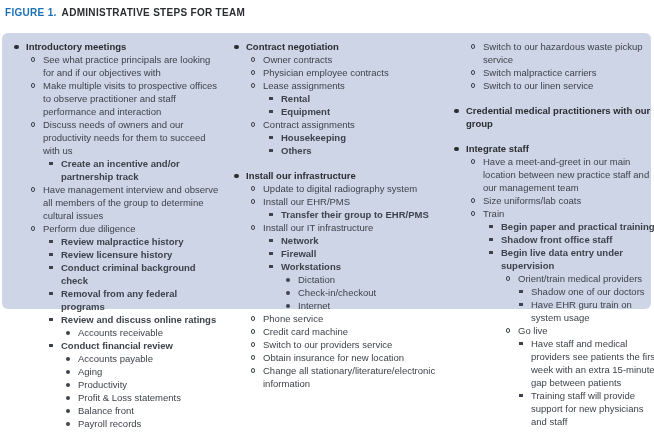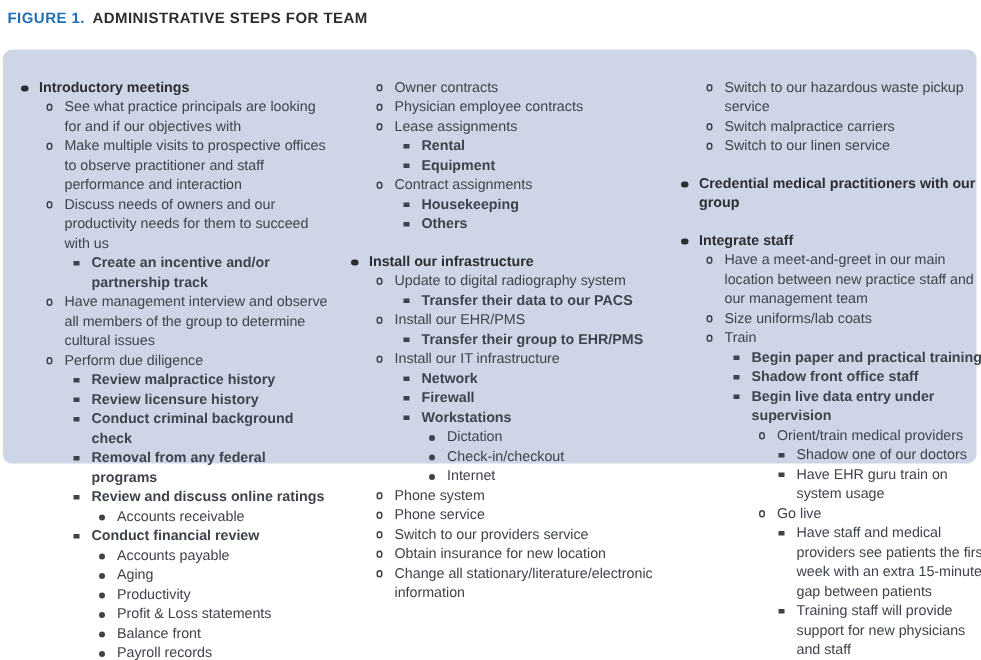--- a/index.html
+++ b/index.html
@@ -23,21 +23,21 @@
   }
   .fig-label { color: var(--label-blue); margin-right: 5px; }
   .fig-heading { color: var(--heading-text); }
 
   .panel {
     position: absolute; left: 2px; top: 33px;
     width: 649px; height: 276px;
     background: var(--panel-bg);
     border-radius: 6px;
     box-sizing: border-box;
-    padding: 19px 8px 6px 10px;
+    padding: 7px 8px 6px 10px;
   }
   .cols { display: flex; gap: 13px; }
   .col { width: 207px; flex: none; }
 
   .item {
     display: flex; align-items: flex-start;
     font-size: 9.5px; line-height: 13px;
     color: var(--text);
   }
   .item.bold { font-weight: bold; color: var(--heading-text); }
@@ -140,20 +140,24 @@
         <div class="item l3">
           <span class="bullet b-d"></span>
           <span class="txt">Balance front</span>
         </div>
         <div class="item l3">
           <span class="bullet b-d"></span>
           <span class="txt">Payroll records</span>
         </div>
       </div>
     <div class="col">
+        <div class="item l0 bold">
+          <span class="bullet b-d"></span>
+          <span class="txt">Contract negotiation</span>
+        </div>
         <div class="item l1">
           <span class="bullet b-c"></span>
           <span class="txt">Owner contracts</span>
         </div>
         <div class="item l1">
           <span class="bullet b-c"></span>
           <span class="txt">Physician employee contracts</span>
         </div>
         <div class="item l1">
           <span class="bullet b-c"></span>
@@ -180,24 +184,20 @@
           <span class="txt">Others</span>
         </div>
         <div class="item l0 bold gap">
           <span class="bullet b-d"></span>
           <span class="txt">Install our infrastructure</span>
         </div>
         <div class="item l1">
           <span class="bullet b-c"></span>
           <span class="txt">Update to digital radiography system</span>
         </div>
-        <div class="item l2">
-          <span class="bullet b-s"></span>
-          <span class="txt">Transfer their data to our PACS</span>
-        </div>
         <div class="item l1">
           <span class="bullet b-c"></span>
           <span class="txt">Install our EHR/PMS</span>
         </div>
         <div class="item l2">
           <span class="bullet b-s"></span>
           <span class="txt">Transfer their group to EHR/PMS</span>
         </div>
         <div class="item l1">
           <span class="bullet b-c"></span>
@@ -222,25 +222,25 @@
         <div class="item l3">
           <span class="bullet b-d"></span>
           <span class="txt">Check-in/checkout</span>
         </div>
         <div class="item l3">
           <span class="bullet b-d"></span>
           <span class="txt">Internet</span>
         </div>
         <div class="item l1">
           <span class="bullet b-c"></span>
-          <span class="txt">Phone system</span>
-        </div>
-        <div class="item l1">
-          <span class="bullet b-c"></span>
           <span class="txt">Phone service</span>
+        </div>
+        <div class="item l1">
+          <span class="bullet b-c"></span>
+          <span class="txt">Credit card machine</span>
         </div>
         <div class="item l1">
           <span class="bullet b-c"></span>
           <span class="txt">Switch to our providers service</span>
         </div>
         <div class="item l1">
           <span class="bullet b-c"></span>
           <span class="txt">Obtain insurance for new location</span>
         </div>
         <div class="item l1">

